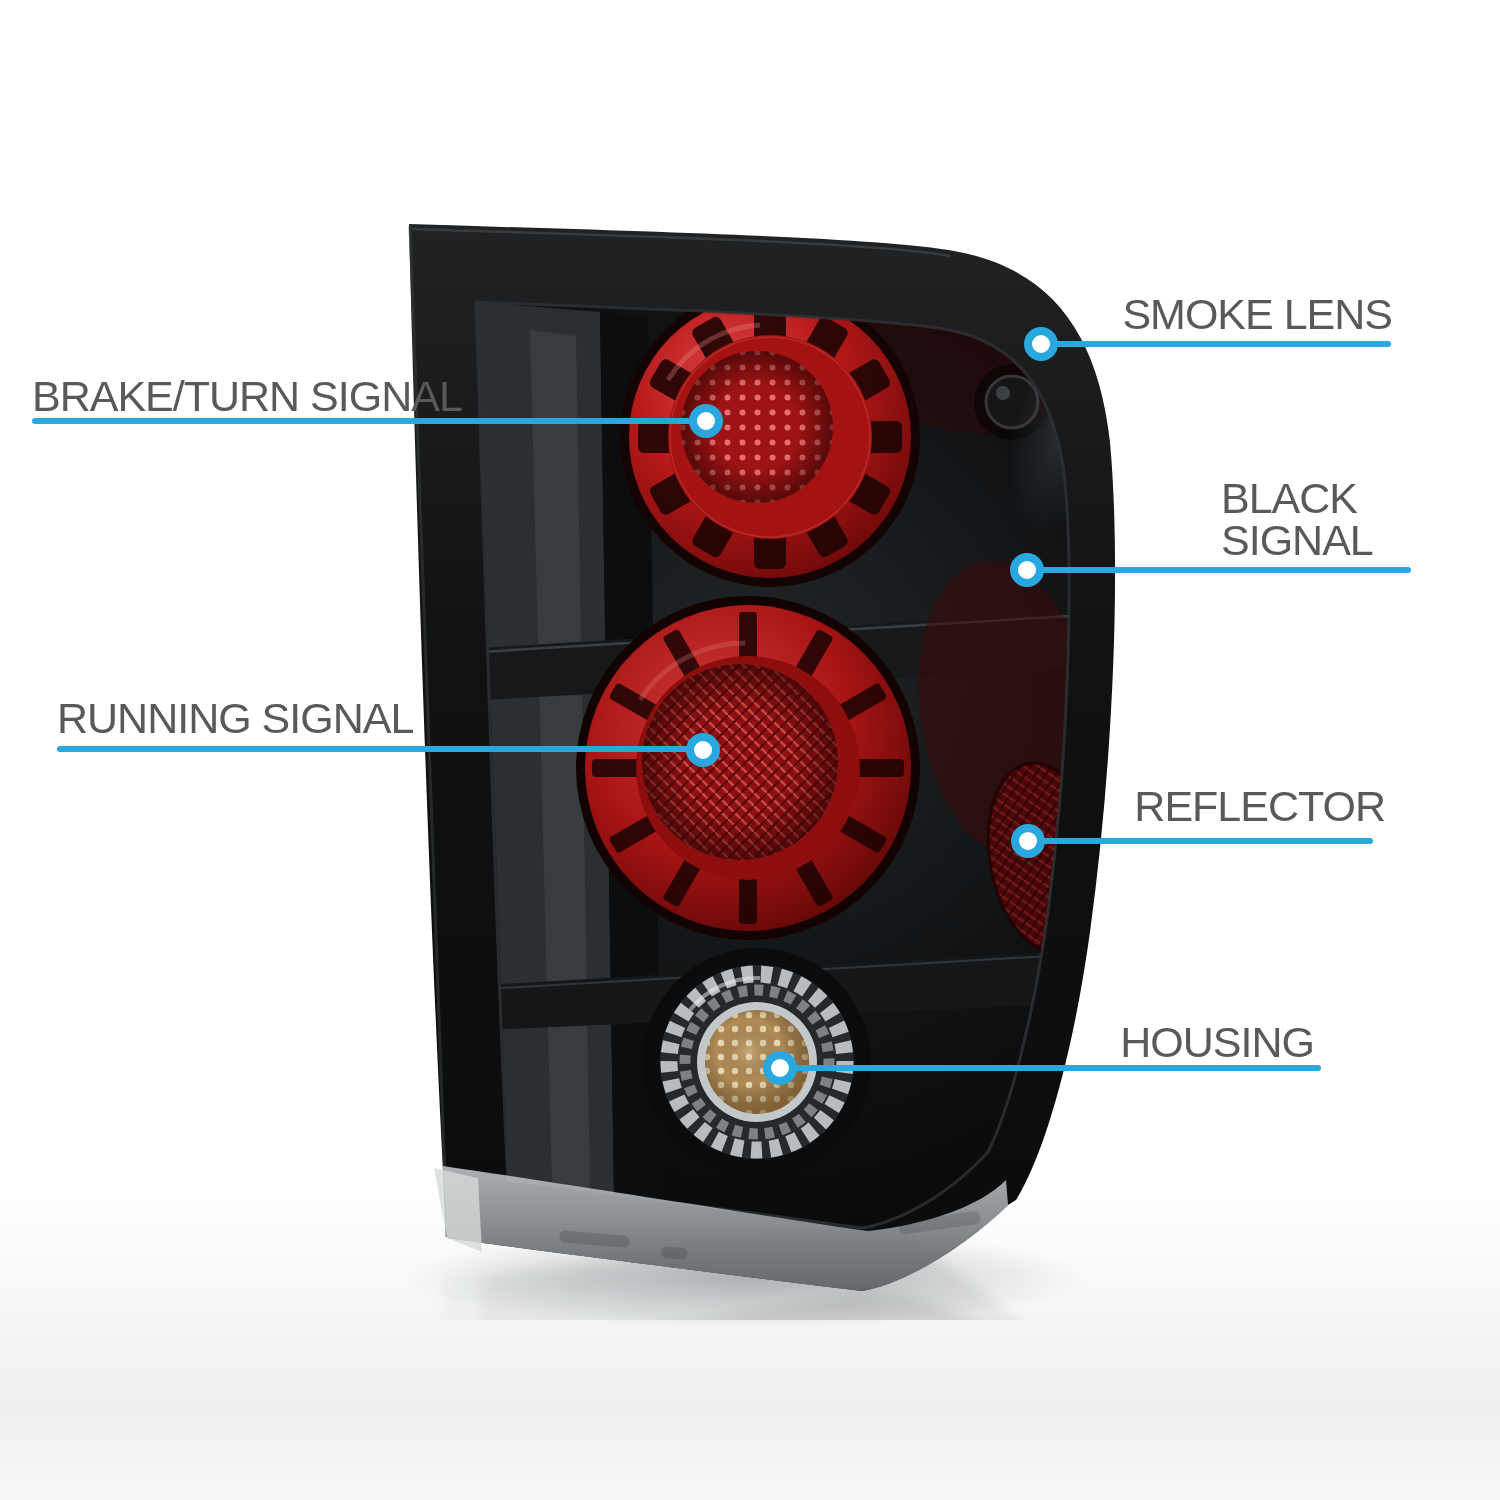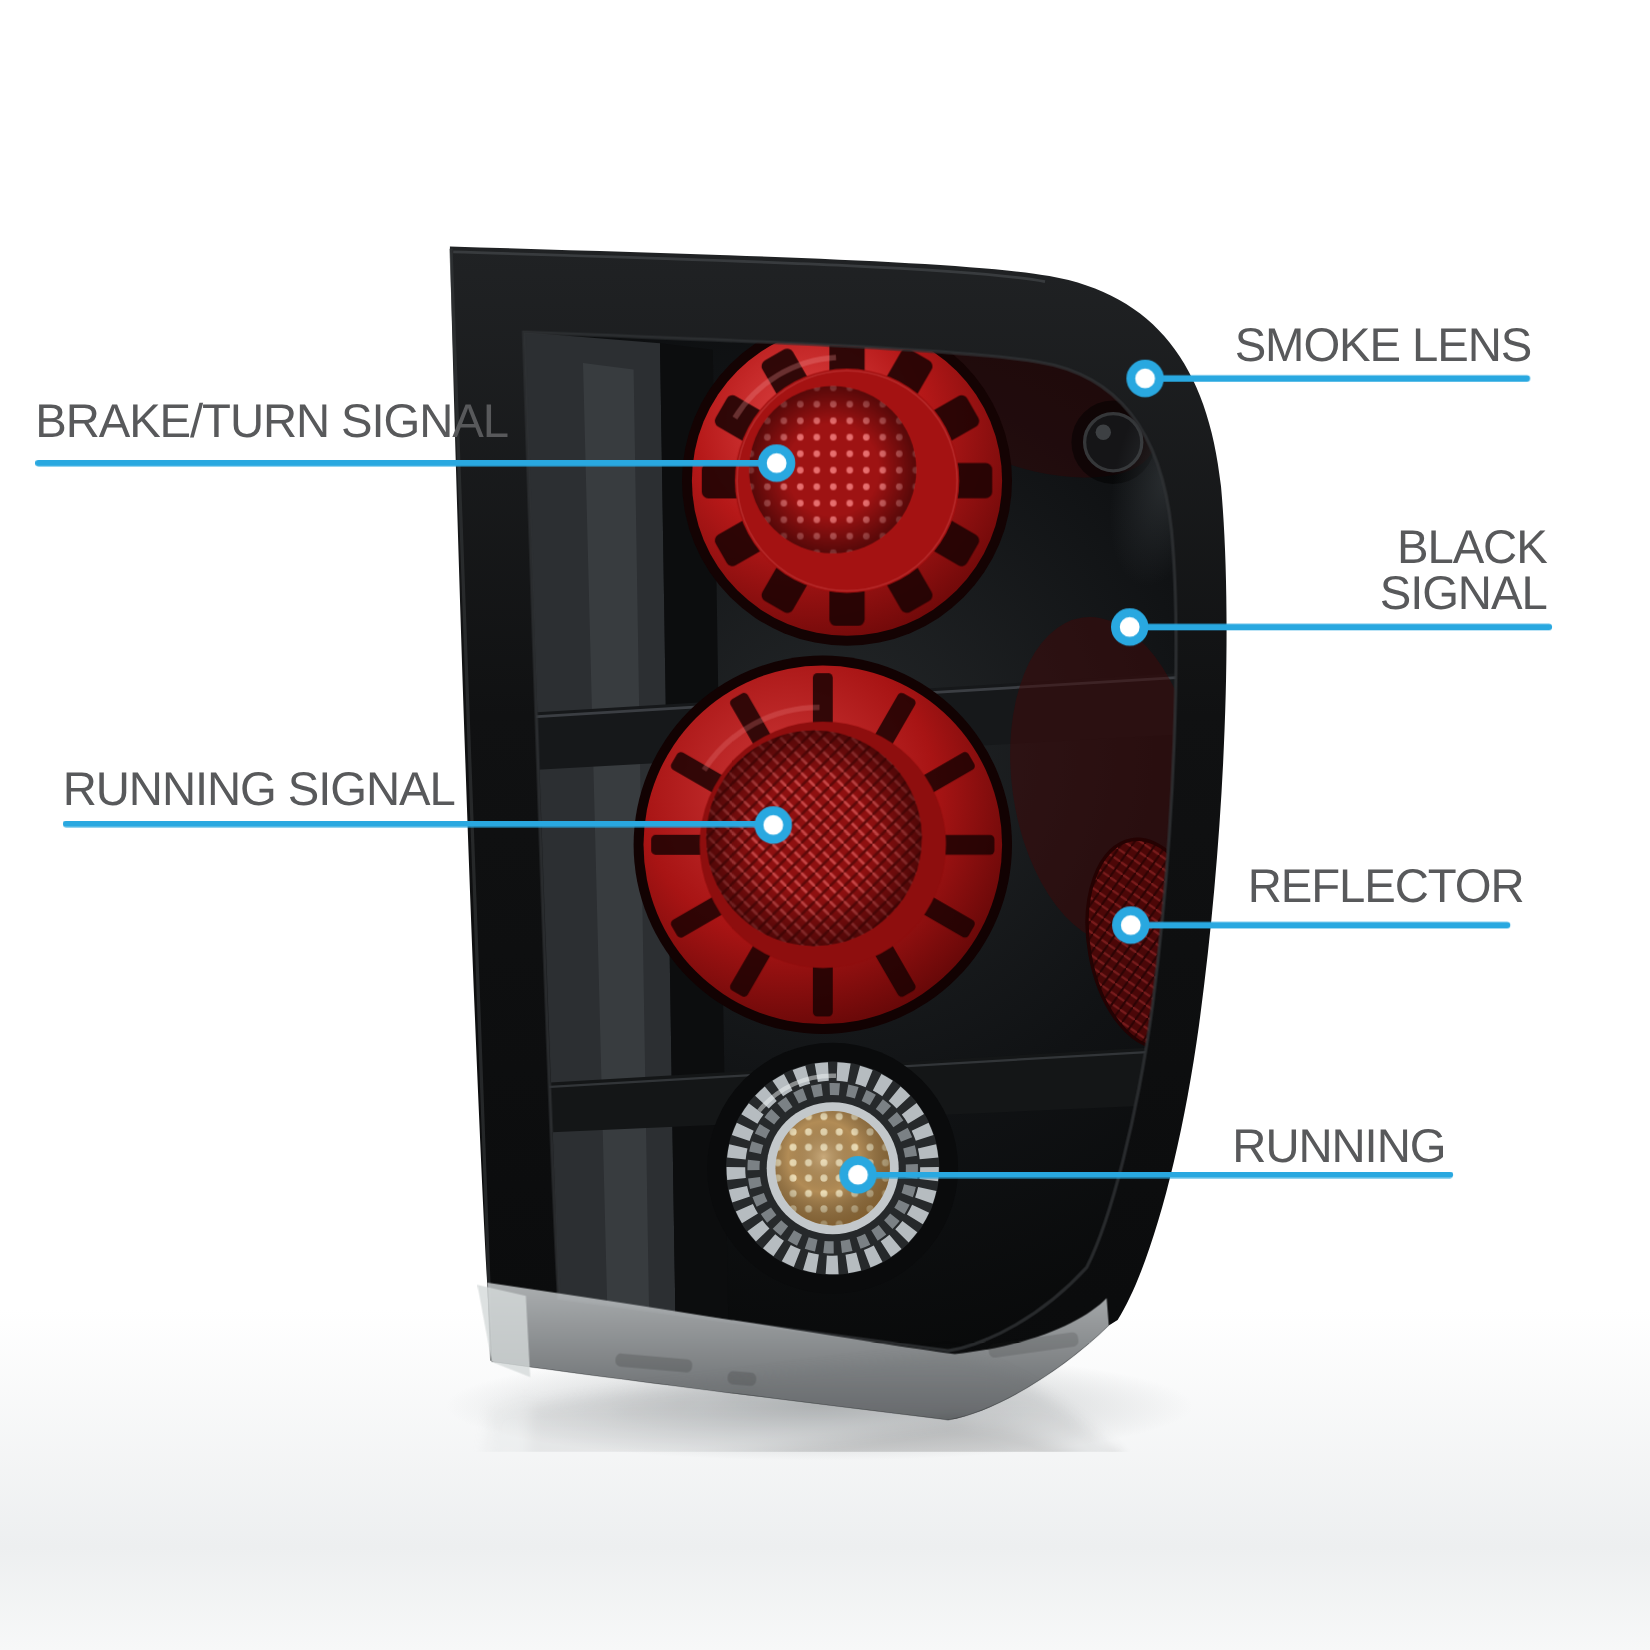--- a/index.html
+++ b/index.html
@@ -7,21 +7,21 @@
     position:relative;width:1500px;height:1500px;background:#ffffff;
     overflow:hidden;font-family:"Liberation Sans", sans-serif;
     --accent:#29a8e0; --label-color:#58595b;
   }
   #taillight-svg{position:absolute;left:0;top:0;}
   .callout-label{
     position:absolute;font-size:43px;font-weight:400;letter-spacing:-1px;
     color:var(--label-color);line-height:42px;white-space:nowrap;
   }
   .callout-label.wrap{white-space:normal;}
-  .callout-label.right{text-align:right;}
+  .callout-label.right{}
   .callout-line{
     position:absolute;height:6px;border-radius:3px;background:var(--accent);
   }
   .callout-dot{
     position:absolute;width:34px;height:34px;border-radius:50%;
     background:#ffffff;border:8px solid var(--accent);box-sizing:border-box;
   }
 </style>
 </head>
 <body>
@@ -231,21 +231,21 @@
         <rect x="560" y="1230" width="70" height="12" rx="5" fill="#1c1d1e" opacity="0.18" transform="rotate(5 560 1230)"></rect>
         <rect x="662" y="1246" width="26" height="12" rx="5" fill="#1c1d1e" opacity="0.18" transform="rotate(5 662 1246)"></rect>
         <rect x="898" y="1222" width="82" height="13" rx="5" fill="#1c1d1e" opacity="0.16" transform="rotate(-8 898 1222)"></rect>
       </g>
     </g>
 
     <use href="#lampAll" transform="matrix(1,0,0,-1,0,2520)" opacity="0.16" filter="url(#softBlur)" mask="url(#fadeMask)"></use>
   </svg>
 
   <div>
-    <div class="callout-label" style="left:32px;top:362px;">BRAKE/TURN SIGNAL</div>
+    <div class="callout-label" style="left:32px;top:375px;">BRAKE/TURN SIGNAL</div>
     <div class="callout-line" style="left:32px;top:418px;width:676px;"></div>
     <div class="callout-dot" style="left:689px;top:404px;"></div>
   </div>
 
   <div>
     <div class="callout-label right" style="right:108px;top:293px;">SMOKE LENS</div>
     <div class="callout-line" style="left:1041px;top:341px;width:350px;"></div>
     <div class="callout-dot" style="left:1024px;top:327px;"></div>
   </div>
 
@@ -261,18 +261,18 @@
     <div class="callout-dot" style="left:686px;top:733px;"></div>
   </div>
 
   <div>
     <div class="callout-label right" style="right:115px;top:785px;">REFLECTOR</div>
     <div class="callout-line" style="left:1028px;top:838px;width:345px;"></div>
     <div class="callout-dot" style="left:1011px;top:824px;"></div>
   </div>
 
   <div>
-    <div class="callout-label right" style="right:186px;top:1021px;">RUNNING</div>
+    <div class="callout-label right" style="right:186px;top:1021px;">HOUSING</div>
     <div class="callout-line" style="left:780px;top:1065px;width:541px;"></div>
     <div class="callout-dot" style="left:763px;top:1051px;"></div>
   </div>
 
 </div>
 
 </body></html>

